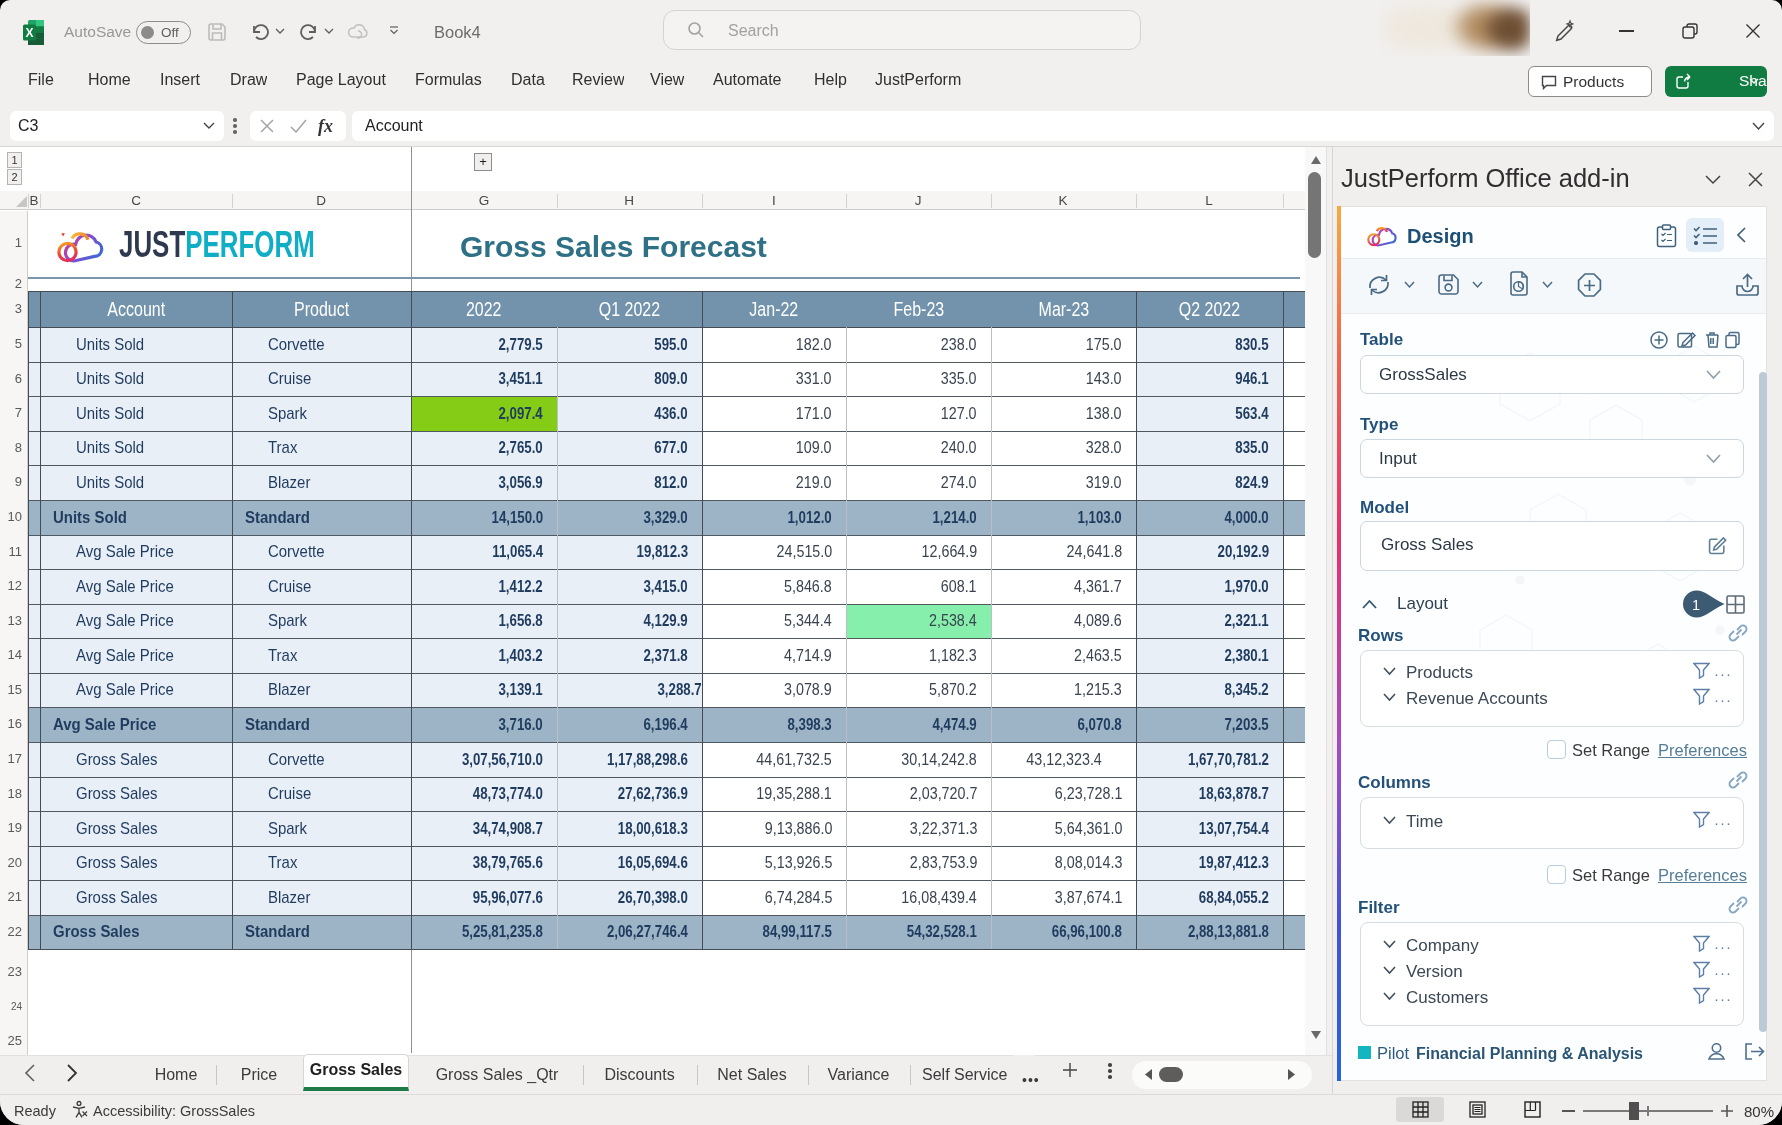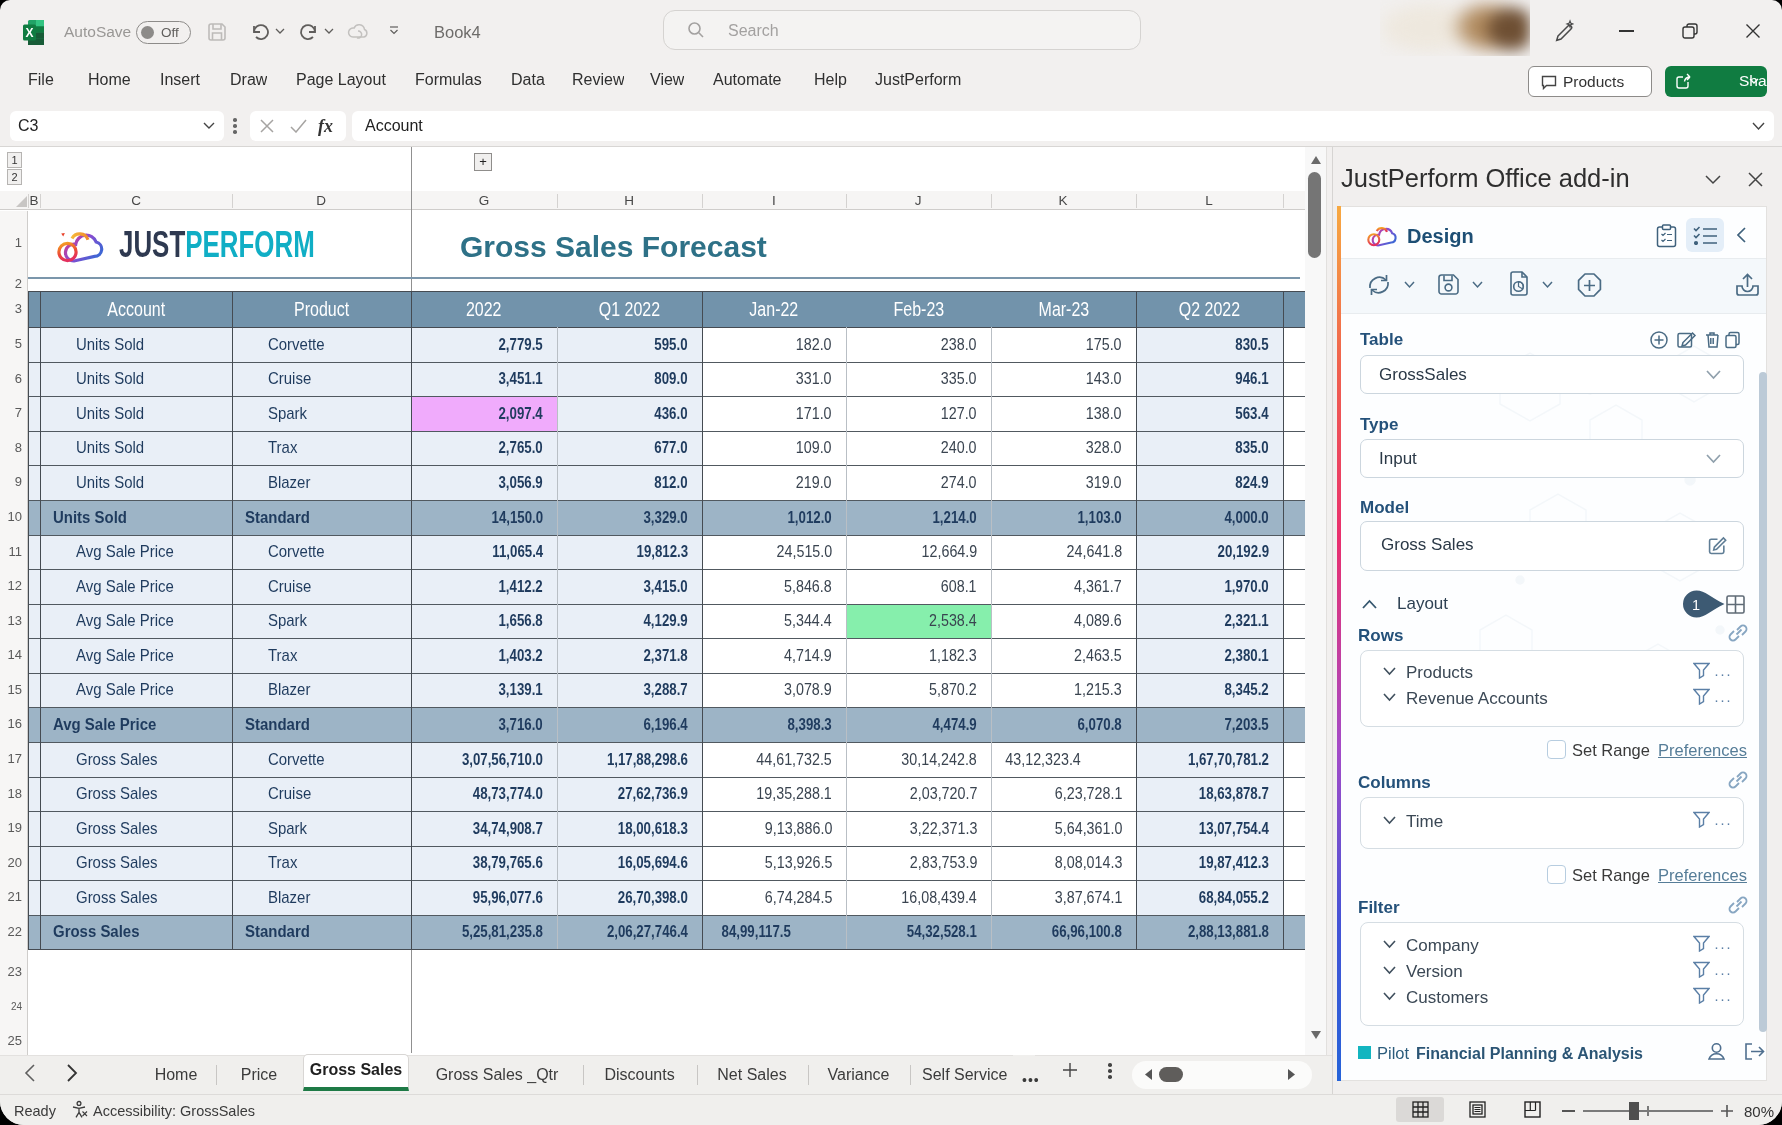--- a/index.html
+++ b/index.html
@@ -282,21 +282,21 @@
 <div class="ab" style="left:411px;top:362px;width:146px;height:34px;background:#e9eff7;line-height:34px;color:#1f3b5e;font-weight:bold;font-size:17px;text-align:right;padding-right:14px;"><span style="display:inline-block;transform:scaleX(0.78);transform-origin:100% 50%;">3,451.1</span></div>
 <div class="ab" style="left:557px;top:362px;width:145px;height:34px;background:#e9eff7;line-height:34px;color:#1f3b5e;font-weight:bold;font-size:17px;text-align:right;padding-right:14px;"><span style="display:inline-block;transform:scaleX(0.78);transform-origin:100% 50%;">809.0</span></div>
 <div class="ab" style="left:702px;top:362px;width:144px;height:34px;background:#ffffff;line-height:34px;color:#3a4450;font-weight:normal;font-size:17px;text-align:right;padding-right:14px;"><span style="display:inline-block;transform:scaleX(0.84);transform-origin:100% 50%;">331.0</span></div>
 <div class="ab" style="left:846px;top:362px;width:145px;height:34px;background:#ffffff;line-height:34px;color:#3a4450;font-weight:normal;font-size:17px;text-align:right;padding-right:14px;"><span style="display:inline-block;transform:scaleX(0.84);transform-origin:100% 50%;">335.0</span></div>
 <div class="ab" style="left:991px;top:362px;width:145px;height:34px;background:#ffffff;line-height:34px;color:#3a4450;font-weight:normal;font-size:17px;text-align:right;padding-right:14px;"><span style="display:inline-block;transform:scaleX(0.84);transform-origin:100% 50%;">143.0</span></div>
 <div class="ab" style="left:1136px;top:362px;width:147px;height:34px;background:#e9eff7;line-height:34px;color:#1f3b5e;font-weight:bold;font-size:17px;text-align:right;padding-right:14px;"><span style="display:inline-block;transform:scaleX(0.78);transform-origin:100% 50%;">946.1</span></div>
 <div class="ab" style="left:1283px;top:362px;width:22px;height:34px;background:#ffffff;line-height:34px;"></div>
 <div class="ab" style="left:28px;top:396px;width:12px;height:35px;background:#e9eff7;line-height:35px;"></div>
 <div class="ab" style="left:40px;top:396px;width:192px;height:35px;background:#e9eff7;line-height:35px;color:#1f3b5e;font-size:17px;padding-left:36px;"><span style="display:inline-block;transform:scaleX(0.88);transform-origin:0 50%;">Units Sold</span></div>
 <div class="ab" style="left:232px;top:396px;width:179px;height:35px;background:#e9eff7;line-height:35px;color:#1f3b5e;font-size:17px;padding-left:36px;"><span style="display:inline-block;transform:scaleX(0.88);transform-origin:0 50%;">Spark</span></div>
-<div class="ab" style="left:411px;top:396px;width:146px;height:35px;background:#f0abfc;line-height:35px;color:#1f3b5e;font-weight:bold;font-size:17px;text-align:right;padding-right:14px;"><span style="display:inline-block;transform:scaleX(0.78);transform-origin:100% 50%;">2,097.4</span></div>
+<div class="ab" style="left:411px;top:396px;width:146px;height:35px;background:#84cc16;line-height:35px;color:#1f3b5e;font-weight:bold;font-size:17px;text-align:right;padding-right:14px;"><span style="display:inline-block;transform:scaleX(0.78);transform-origin:100% 50%;">2,097.4</span></div>
 <div class="ab" style="left:557px;top:396px;width:145px;height:35px;background:#e9eff7;line-height:35px;color:#1f3b5e;font-weight:bold;font-size:17px;text-align:right;padding-right:14px;"><span style="display:inline-block;transform:scaleX(0.78);transform-origin:100% 50%;">436.0</span></div>
 <div class="ab" style="left:702px;top:396px;width:144px;height:35px;background:#ffffff;line-height:35px;color:#3a4450;font-weight:normal;font-size:17px;text-align:right;padding-right:14px;"><span style="display:inline-block;transform:scaleX(0.84);transform-origin:100% 50%;">171.0</span></div>
 <div class="ab" style="left:846px;top:396px;width:145px;height:35px;background:#ffffff;line-height:35px;color:#3a4450;font-weight:normal;font-size:17px;text-align:right;padding-right:14px;"><span style="display:inline-block;transform:scaleX(0.84);transform-origin:100% 50%;">127.0</span></div>
 <div class="ab" style="left:991px;top:396px;width:145px;height:35px;background:#ffffff;line-height:35px;color:#3a4450;font-weight:normal;font-size:17px;text-align:right;padding-right:14px;"><span style="display:inline-block;transform:scaleX(0.84);transform-origin:100% 50%;">138.0</span></div>
 <div class="ab" style="left:1136px;top:396px;width:147px;height:35px;background:#e9eff7;line-height:35px;color:#1f3b5e;font-weight:bold;font-size:17px;text-align:right;padding-right:14px;"><span style="display:inline-block;transform:scaleX(0.78);transform-origin:100% 50%;">563.4</span></div>
 <div class="ab" style="left:1283px;top:396px;width:22px;height:35px;background:#ffffff;line-height:35px;"></div>
 <div class="ab" style="left:28px;top:431px;width:12px;height:34px;background:#e9eff7;line-height:34px;"></div>
 <div class="ab" style="left:40px;top:431px;width:192px;height:34px;background:#e9eff7;line-height:34px;color:#1f3b5e;font-size:17px;padding-left:36px;"><span style="display:inline-block;transform:scaleX(0.88);transform-origin:0 50%;">Units Sold</span></div>
 <div class="ab" style="left:232px;top:431px;width:179px;height:34px;background:#e9eff7;line-height:34px;color:#1f3b5e;font-size:17px;padding-left:36px;"><span style="display:inline-block;transform:scaleX(0.88);transform-origin:0 50%;">Trax</span></div>
 <div class="ab" style="left:411px;top:431px;width:146px;height:34px;background:#e9eff7;line-height:34px;color:#1f3b5e;font-weight:bold;font-size:17px;text-align:right;padding-right:14px;"><span style="display:inline-block;transform:scaleX(0.78);transform-origin:100% 50%;">2,765.0</span></div>
@@ -363,21 +363,21 @@
 <div class="ab" style="left:557px;top:638px;width:145px;height:35px;background:#e9eff7;line-height:35px;color:#1f3b5e;font-weight:bold;font-size:17px;text-align:right;padding-right:14px;"><span style="display:inline-block;transform:scaleX(0.78);transform-origin:100% 50%;">2,371.8</span></div>
 <div class="ab" style="left:702px;top:638px;width:144px;height:35px;background:#ffffff;line-height:35px;color:#3a4450;font-weight:normal;font-size:17px;text-align:right;padding-right:14px;"><span style="display:inline-block;transform:scaleX(0.84);transform-origin:100% 50%;">4,714.9</span></div>
 <div class="ab" style="left:846px;top:638px;width:145px;height:35px;background:#ffffff;line-height:35px;color:#3a4450;font-weight:normal;font-size:17px;text-align:right;padding-right:14px;"><span style="display:inline-block;transform:scaleX(0.84);transform-origin:100% 50%;">1,182.3</span></div>
 <div class="ab" style="left:991px;top:638px;width:145px;height:35px;background:#ffffff;line-height:35px;color:#3a4450;font-weight:normal;font-size:17px;text-align:right;padding-right:14px;"><span style="display:inline-block;transform:scaleX(0.84);transform-origin:100% 50%;">2,463.5</span></div>
 <div class="ab" style="left:1136px;top:638px;width:147px;height:35px;background:#e9eff7;line-height:35px;color:#1f3b5e;font-weight:bold;font-size:17px;text-align:right;padding-right:14px;"><span style="display:inline-block;transform:scaleX(0.78);transform-origin:100% 50%;">2,380.1</span></div>
 <div class="ab" style="left:1283px;top:638px;width:22px;height:35px;background:#ffffff;line-height:35px;"></div>
 <div class="ab" style="left:28px;top:673px;width:12px;height:34px;background:#e9eff7;line-height:34px;"></div>
 <div class="ab" style="left:40px;top:673px;width:192px;height:34px;background:#e9eff7;line-height:34px;color:#1f3b5e;font-size:17px;padding-left:36px;"><span style="display:inline-block;transform:scaleX(0.88);transform-origin:0 50%;">Avg Sale Price</span></div>
 <div class="ab" style="left:232px;top:673px;width:179px;height:34px;background:#e9eff7;line-height:34px;color:#1f3b5e;font-size:17px;padding-left:36px;"><span style="display:inline-block;transform:scaleX(0.88);transform-origin:0 50%;">Blazer</span></div>
 <div class="ab" style="left:411px;top:673px;width:146px;height:34px;background:#e9eff7;line-height:34px;color:#1f3b5e;font-weight:bold;font-size:17px;text-align:right;padding-right:14px;"><span style="display:inline-block;transform:scaleX(0.78);transform-origin:100% 50%;">3,139.1</span></div>
-<div class="ab" style="left:557px;top:673px;width:145px;height:34px;background:#e9eff7;line-height:34px;color:#1f3b5e;font-weight:bold;font-size:17px;text-align:right;padding-right:14px;"><span style="display:inline-block;transform:scaleX(0.78);transform-origin:100% 50%;">3,288.7</span></div>
+<div class="ab" style="left:557px;top:673px;width:145px;height:34px;background:#e9eff7;line-height:34px;color:#1f3b5e;font-weight:bold;font-size:17px;text-align:right;"><span style="display:inline-block;transform:scaleX(0.78);transform-origin:100% 50%;">3,288.7</span></div>
 <div class="ab" style="left:702px;top:673px;width:144px;height:34px;background:#ffffff;line-height:34px;color:#3a4450;font-weight:normal;font-size:17px;text-align:right;padding-right:14px;"><span style="display:inline-block;transform:scaleX(0.84);transform-origin:100% 50%;">3,078.9</span></div>
 <div class="ab" style="left:846px;top:673px;width:145px;height:34px;background:#ffffff;line-height:34px;color:#3a4450;font-weight:normal;font-size:17px;text-align:right;padding-right:14px;"><span style="display:inline-block;transform:scaleX(0.84);transform-origin:100% 50%;">5,870.2</span></div>
 <div class="ab" style="left:991px;top:673px;width:145px;height:34px;background:#ffffff;line-height:34px;color:#3a4450;font-weight:normal;font-size:17px;text-align:right;padding-right:14px;"><span style="display:inline-block;transform:scaleX(0.84);transform-origin:100% 50%;">1,215.3</span></div>
 <div class="ab" style="left:1136px;top:673px;width:147px;height:34px;background:#e9eff7;line-height:34px;color:#1f3b5e;font-weight:bold;font-size:17px;text-align:right;padding-right:14px;"><span style="display:inline-block;transform:scaleX(0.78);transform-origin:100% 50%;">8,345.2</span></div>
 <div class="ab" style="left:1283px;top:673px;width:22px;height:34px;background:#ffffff;line-height:34px;"></div>
 <div class="ab" style="left:28px;top:707px;width:12px;height:35px;background:#9db4c6;line-height:35px;"></div>
 <div class="ab" style="left:40px;top:707px;width:192px;height:35px;background:#9db4c6;line-height:35px;color:#1f3b5e;font-size:17px;padding-left:13px;font-weight:bold;"><span style="display:inline-block;transform:scaleX(0.88);transform-origin:0 50%;">Avg Sale Price</span></div>
 <div class="ab" style="left:232px;top:707px;width:179px;height:35px;background:#9db4c6;line-height:35px;color:#1f3b5e;font-size:17px;padding-left:13px;font-weight:bold;"><span style="display:inline-block;transform:scaleX(0.88);transform-origin:0 50%;">Standard</span></div>
 <div class="ab" style="left:411px;top:707px;width:146px;height:35px;background:#9db4c6;line-height:35px;color:#1f3b5e;font-weight:bold;font-size:17px;text-align:right;padding-right:14px;"><span style="display:inline-block;transform:scaleX(0.78);transform-origin:100% 50%;">3,716.0</span></div>
 <div class="ab" style="left:557px;top:707px;width:145px;height:35px;background:#9db4c6;line-height:35px;color:#1f3b5e;font-weight:bold;font-size:17px;text-align:right;padding-right:14px;"><span style="display:inline-block;transform:scaleX(0.78);transform-origin:100% 50%;">6,196.4</span></div>
@@ -386,21 +386,21 @@
 <div class="ab" style="left:991px;top:707px;width:145px;height:35px;background:#9db4c6;line-height:35px;color:#1f3b5e;font-weight:bold;font-size:17px;text-align:right;padding-right:14px;"><span style="display:inline-block;transform:scaleX(0.78);transform-origin:100% 50%;">6,070.8</span></div>
 <div class="ab" style="left:1136px;top:707px;width:147px;height:35px;background:#9db4c6;line-height:35px;color:#1f3b5e;font-weight:bold;font-size:17px;text-align:right;padding-right:14px;"><span style="display:inline-block;transform:scaleX(0.78);transform-origin:100% 50%;">7,203.5</span></div>
 <div class="ab" style="left:1283px;top:707px;width:22px;height:35px;background:#9db4c6;line-height:35px;"></div>
 <div class="ab" style="left:28px;top:742px;width:12px;height:35px;background:#e9eff7;line-height:35px;"></div>
 <div class="ab" style="left:40px;top:742px;width:192px;height:35px;background:#e9eff7;line-height:35px;color:#1f3b5e;font-size:17px;padding-left:36px;"><span style="display:inline-block;transform:scaleX(0.88);transform-origin:0 50%;">Gross Sales</span></div>
 <div class="ab" style="left:232px;top:742px;width:179px;height:35px;background:#e9eff7;line-height:35px;color:#1f3b5e;font-size:17px;padding-left:36px;"><span style="display:inline-block;transform:scaleX(0.88);transform-origin:0 50%;">Corvette</span></div>
 <div class="ab" style="left:411px;top:742px;width:146px;height:35px;background:#e9eff7;line-height:35px;color:#1f3b5e;font-weight:bold;font-size:17px;text-align:right;padding-right:14px;"><span style="display:inline-block;transform:scaleX(0.78);transform-origin:100% 50%;">3,07,56,710.0</span></div>
 <div class="ab" style="left:557px;top:742px;width:145px;height:35px;background:#e9eff7;line-height:35px;color:#1f3b5e;font-weight:bold;font-size:17px;text-align:right;padding-right:14px;"><span style="display:inline-block;transform:scaleX(0.78);transform-origin:100% 50%;">1,17,88,298.6</span></div>
 <div class="ab" style="left:702px;top:742px;width:144px;height:35px;background:#ffffff;line-height:35px;color:#3a4450;font-weight:normal;font-size:17px;text-align:right;padding-right:14px;"><span style="display:inline-block;transform:scaleX(0.84);transform-origin:100% 50%;">44,61,732.5</span></div>
 <div class="ab" style="left:846px;top:742px;width:145px;height:35px;background:#ffffff;line-height:35px;color:#3a4450;font-weight:normal;font-size:17px;text-align:right;padding-right:14px;"><span style="display:inline-block;transform:scaleX(0.84);transform-origin:100% 50%;">30,14,242.8</span></div>
-<div class="ab" style="left:991px;top:742px;width:145px;height:35px;background:#ffffff;line-height:35px;color:#3a4450;font-weight:normal;font-size:17px;text-align:left;padding-right:14px;"><span style="display:inline-block;transform:scaleX(0.84);transform-origin:100% 50%;">43,12,323.4</span></div>
+<div class="ab" style="left:991px;top:742px;width:145px;height:35px;background:#ffffff;line-height:35px;color:#3a4450;font-weight:normal;font-size:17px;text-align:center;padding-right:14px;"><span style="display:inline-block;transform:scaleX(0.84);transform-origin:100% 50%;">43,12,323.4</span></div>
 <div class="ab" style="left:1136px;top:742px;width:147px;height:35px;background:#e9eff7;line-height:35px;color:#1f3b5e;font-weight:bold;font-size:17px;text-align:right;padding-right:14px;"><span style="display:inline-block;transform:scaleX(0.78);transform-origin:100% 50%;">1,67,70,781.2</span></div>
 <div class="ab" style="left:1283px;top:742px;width:22px;height:35px;background:#ffffff;line-height:35px;"></div>
 <div class="ab" style="left:28px;top:777px;width:12px;height:34px;background:#e9eff7;line-height:34px;"></div>
 <div class="ab" style="left:40px;top:777px;width:192px;height:34px;background:#e9eff7;line-height:34px;color:#1f3b5e;font-size:17px;padding-left:36px;"><span style="display:inline-block;transform:scaleX(0.88);transform-origin:0 50%;">Gross Sales</span></div>
 <div class="ab" style="left:232px;top:777px;width:179px;height:34px;background:#e9eff7;line-height:34px;color:#1f3b5e;font-size:17px;padding-left:36px;"><span style="display:inline-block;transform:scaleX(0.88);transform-origin:0 50%;">Cruise</span></div>
 <div class="ab" style="left:411px;top:777px;width:146px;height:34px;background:#e9eff7;line-height:34px;color:#1f3b5e;font-weight:bold;font-size:17px;text-align:right;padding-right:14px;"><span style="display:inline-block;transform:scaleX(0.78);transform-origin:100% 50%;">48,73,774.0</span></div>
 <div class="ab" style="left:557px;top:777px;width:145px;height:34px;background:#e9eff7;line-height:34px;color:#1f3b5e;font-weight:bold;font-size:17px;text-align:right;padding-right:14px;"><span style="display:inline-block;transform:scaleX(0.78);transform-origin:100% 50%;">27,62,736.9</span></div>
 <div class="ab" style="left:702px;top:777px;width:144px;height:34px;background:#ffffff;line-height:34px;color:#3a4450;font-weight:normal;font-size:17px;text-align:right;padding-right:14px;"><span style="display:inline-block;transform:scaleX(0.84);transform-origin:100% 50%;">19,35,288.1</span></div>
 <div class="ab" style="left:846px;top:777px;width:145px;height:34px;background:#ffffff;line-height:34px;color:#3a4450;font-weight:normal;font-size:17px;text-align:right;padding-right:14px;"><span style="display:inline-block;transform:scaleX(0.84);transform-origin:100% 50%;">2,03,720.7</span></div>
 <div class="ab" style="left:991px;top:777px;width:145px;height:34px;background:#ffffff;line-height:34px;color:#3a4450;font-weight:normal;font-size:17px;text-align:right;padding-right:14px;"><span style="display:inline-block;transform:scaleX(0.84);transform-origin:100% 50%;">6,23,728.1</span></div>
@@ -434,21 +434,21 @@
 <div class="ab" style="left:702px;top:880px;width:144px;height:35px;background:#ffffff;line-height:35px;color:#3a4450;font-weight:normal;font-size:17px;text-align:right;padding-right:14px;"><span style="display:inline-block;transform:scaleX(0.84);transform-origin:100% 50%;">6,74,284.5</span></div>
 <div class="ab" style="left:846px;top:880px;width:145px;height:35px;background:#ffffff;line-height:35px;color:#3a4450;font-weight:normal;font-size:17px;text-align:right;padding-right:14px;"><span style="display:inline-block;transform:scaleX(0.84);transform-origin:100% 50%;">16,08,439.4</span></div>
 <div class="ab" style="left:991px;top:880px;width:145px;height:35px;background:#ffffff;line-height:35px;color:#3a4450;font-weight:normal;font-size:17px;text-align:right;padding-right:14px;"><span style="display:inline-block;transform:scaleX(0.84);transform-origin:100% 50%;">3,87,674.1</span></div>
 <div class="ab" style="left:1136px;top:880px;width:147px;height:35px;background:#e9eff7;line-height:35px;color:#1f3b5e;font-weight:bold;font-size:17px;text-align:right;padding-right:14px;"><span style="display:inline-block;transform:scaleX(0.78);transform-origin:100% 50%;">68,84,055.2</span></div>
 <div class="ab" style="left:1283px;top:880px;width:22px;height:35px;background:#ffffff;line-height:35px;"></div>
 <div class="ab" style="left:28px;top:915px;width:12px;height:34px;background:#9db4c6;line-height:34px;"></div>
 <div class="ab" style="left:40px;top:915px;width:192px;height:34px;background:#9db4c6;line-height:34px;color:#1f3b5e;font-size:17px;padding-left:13px;font-weight:bold;"><span style="display:inline-block;transform:scaleX(0.88);transform-origin:0 50%;">Gross Sales</span></div>
 <div class="ab" style="left:232px;top:915px;width:179px;height:34px;background:#9db4c6;line-height:34px;color:#1f3b5e;font-size:17px;padding-left:13px;font-weight:bold;"><span style="display:inline-block;transform:scaleX(0.88);transform-origin:0 50%;">Standard</span></div>
 <div class="ab" style="left:411px;top:915px;width:146px;height:34px;background:#9db4c6;line-height:34px;color:#1f3b5e;font-weight:bold;font-size:17px;text-align:right;padding-right:14px;"><span style="display:inline-block;transform:scaleX(0.78);transform-origin:100% 50%;">5,25,81,235.8</span></div>
 <div class="ab" style="left:557px;top:915px;width:145px;height:34px;background:#9db4c6;line-height:34px;color:#1f3b5e;font-weight:bold;font-size:17px;text-align:right;padding-right:14px;"><span style="display:inline-block;transform:scaleX(0.78);transform-origin:100% 50%;">2,06,27,746.4</span></div>
-<div class="ab" style="left:702px;top:915px;width:144px;height:34px;background:#9db4c6;line-height:34px;color:#1f3b5e;font-weight:bold;font-size:17px;text-align:left;padding-right:14px;"><span style="display:inline-block;transform:scaleX(0.78);transform-origin:100% 50%;">84,99,117.5</span></div>
+<div class="ab" style="left:702px;top:915px;width:144px;height:34px;background:#9db4c6;line-height:34px;color:#1f3b5e;font-weight:bold;font-size:17px;text-align:right;padding-right:14px;"><span style="display:inline-block;transform:scaleX(0.78);transform-origin:100% 50%;">84,99,117.5</span></div>
 <div class="ab" style="left:846px;top:915px;width:145px;height:34px;background:#9db4c6;line-height:34px;color:#1f3b5e;font-weight:bold;font-size:17px;text-align:right;padding-right:14px;"><span style="display:inline-block;transform:scaleX(0.78);transform-origin:100% 50%;">54,32,528.1</span></div>
 <div class="ab" style="left:991px;top:915px;width:145px;height:34px;background:#9db4c6;line-height:34px;color:#1f3b5e;font-weight:bold;font-size:17px;text-align:right;padding-right:14px;"><span style="display:inline-block;transform:scaleX(0.78);transform-origin:100% 50%;">66,96,100.8</span></div>
 <div class="ab" style="left:1136px;top:915px;width:147px;height:34px;background:#9db4c6;line-height:34px;color:#1f3b5e;font-weight:bold;font-size:17px;text-align:right;padding-right:14px;"><span style="display:inline-block;transform:scaleX(0.78);transform-origin:100% 50%;">2,88,13,881.8</span></div>
 <div class="ab" style="left:1283px;top:915px;width:22px;height:34px;background:#9db4c6;line-height:34px;"></div>
 <div class="ab" style="left:28px;top:291px;width:1277px;height:1px;background:#454b52"></div>
 <div class="ab" style="left:28px;top:327px;width:1277px;height:1px;background:#454b52"></div>
 <div class="ab" style="left:28px;top:362px;width:1277px;height:1px;background:#515960"></div>
 <div class="ab" style="left:28px;top:396px;width:1277px;height:1px;background:#515960"></div>
 <div class="ab" style="left:28px;top:431px;width:1277px;height:1px;background:#515960"></div>
 <div class="ab" style="left:28px;top:465px;width:1277px;height:1px;background:#515960"></div>

